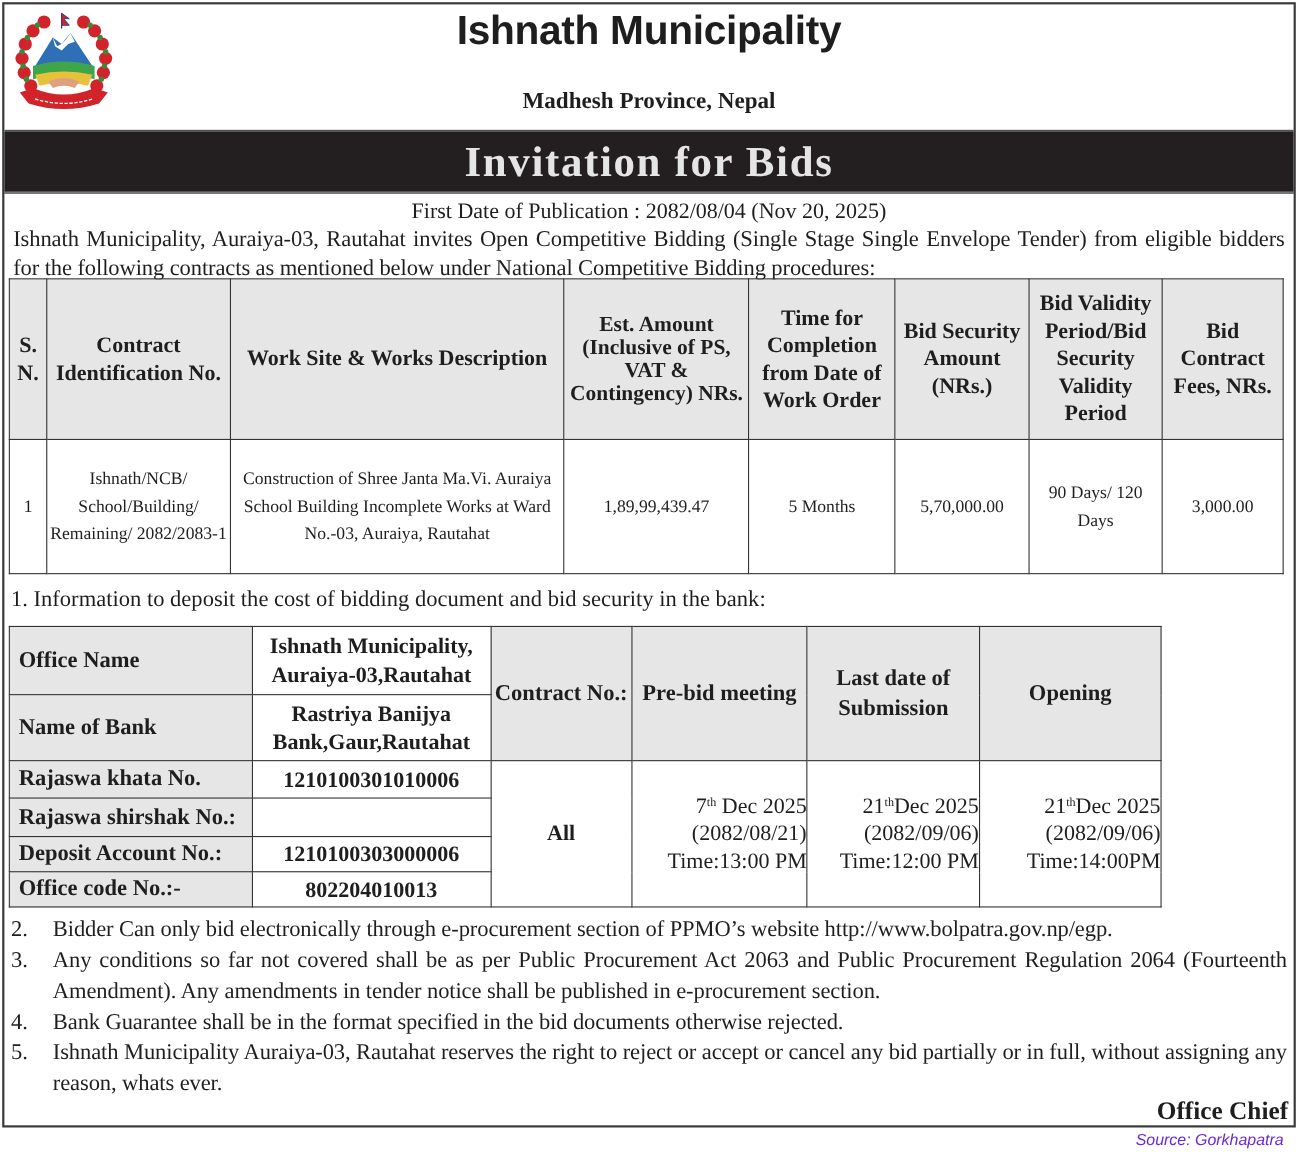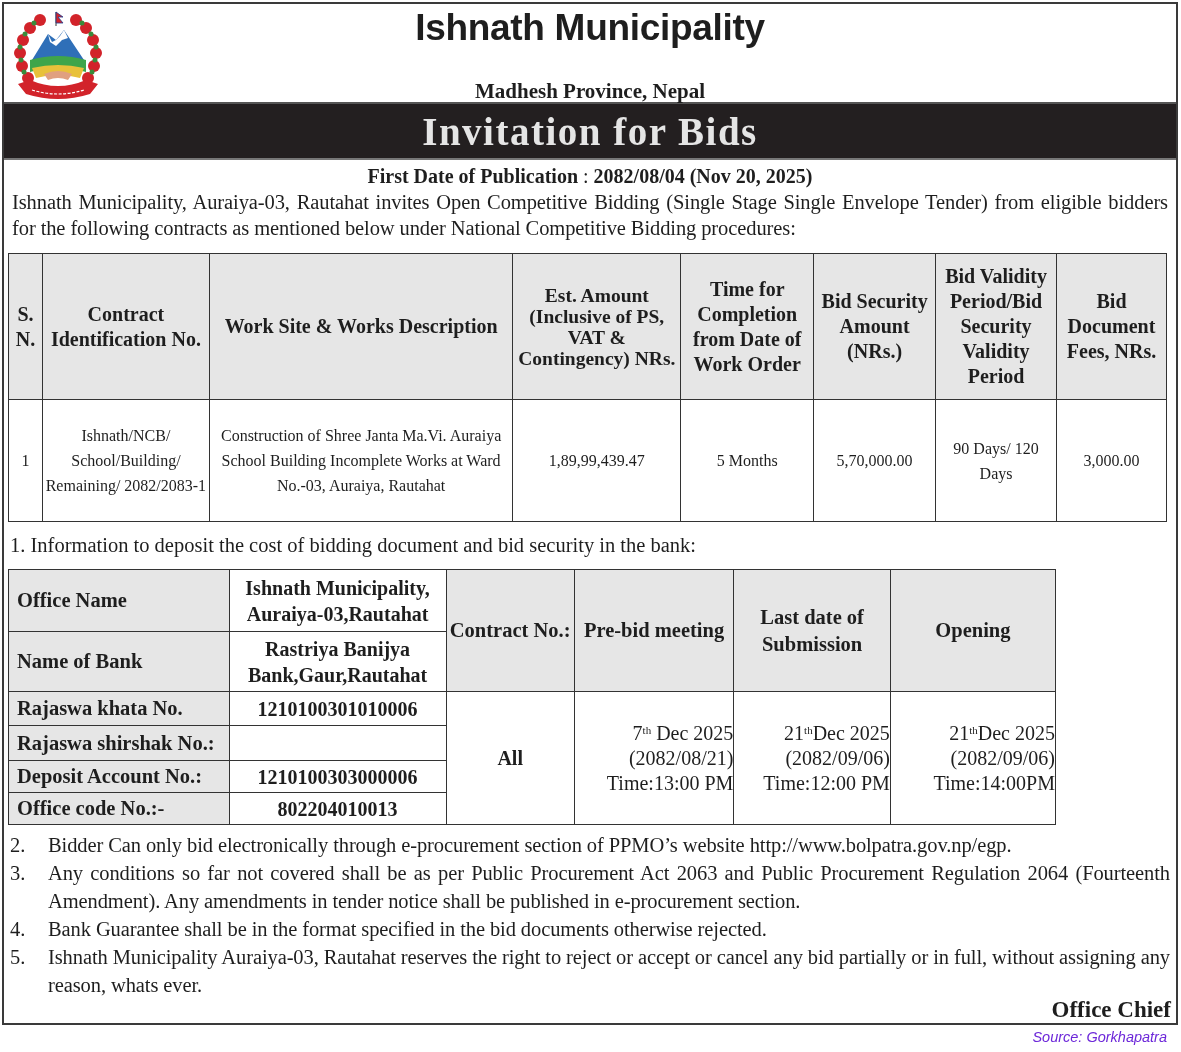--- a/index.html
+++ b/index.html
@@ -4,21 +4,21 @@
   <style>
     * { box-sizing: border-box; margin: 0; padding: 0; }
     html, body { width: 1181px; height: 1052px; background: #ffffff; overflow: hidden; }
     body { font-family: "Liberation Serif", "DejaVu Serif", serif; color: #1e1e1e; position: relative; }
 
     .notice {
       position: absolute; left: 2px; top: 2px; width: 1176px; height: 1023px;
       border: 2px solid #3a3a3a;
     }
     .header {
-      position: relative; height: 100px; border-bottom: 2px solid #555;
+      position: relative; height: 116px; border-bottom: 2px solid #555;
     }
     .logo { position: absolute; left: 6px; top: 4px; width: 96px; height: 100px; }
     .org-name {
       position: absolute; left: 0; right: 0; top: 2px; text-align: center;
       font-family: "Liberation Sans", "DejaVu Sans", sans-serif; font-weight: bold;
       font-size: 37px; letter-spacing: -0.3px; color: #1e1e1e; line-height: 44px;
     }
     .office-name {
       position: absolute; left: 0; right: 0; top: 42px; text-align: center;
       font-weight: bold; font-size: 26px; line-height: 30px;
@@ -26,21 +26,21 @@
     .province {
       position: absolute; left: 0; right: 0; top: 74px; text-align: center;
       font-weight: bold; font-size: 21px; line-height: 26px;
     }
     .title-bar {
       height: 56px; background: #231f20; color: #e5e5e5; text-align: center;
       font-weight: bold; font-size: 39px; line-height: 56px; letter-spacing: 1.5px;
       border-bottom: 2px solid #777;
     }
     .pub-date { text-align: center; font-size: 20px; line-height: 26px; margin-top: 3px; }
-    .pub-date b { font-weight: bold; margin-top: 28px; }
+    .pub-date b { font-weight: normal; margin-top: 28px; }
     .intro { font-size: 20.5px; line-height: 26px; padding: 0 8px; text-align: justify; letter-spacing: -0.1px; }
 
     table { border-collapse: collapse; }
     .t1 { position: absolute; left: 8px; top: 253px; width: 1159px; }
     .t1 th, .t1 td { border: 1.5px solid #333; text-align: center; vertical-align: middle; }
     .t1 th { background: #e6e6e6; font-weight: bold; font-size: 20px; line-height: 25px; height: 146px; }
     .t1 td { font-size: 16px; line-height: 25px; height: 122px; }
     .t1 th.est { font-size: 19.5px; line-height: 21px; }
     .t1 th.validity { line-height: 25px; }
 
@@ -141,21 +141,21 @@
   </colgroup>
   <thead>
     <tr>
       <th>S. N.</th>
       <th>Contract Identification No.</th>
       <th>Work Site &amp; Works Description</th>
       <th class="est">Est. Amount (Inclusive of PS, VAT &amp; Contingency) NRs.</th>
       <th>Time for Completion from Date of Work Order</th>
       <th>Bid Security Amount (NRs.)</th>
       <th class="validity">Bid Validity Period/Bid Security Validity Period</th>
-      <th>Bid Document Fees, NRs.</th>
+      <th>Bid Contract Fees, NRs.</th>
     </tr>
   </thead>
   <tbody>
     <tr>
       <td>1</td>
       <td>Ishnath/NCB/ School/Building/ Remaining/ 2082/2083-1</td>
       <td>Construction of Shree Janta Ma.Vi. Auraiya School Building Incomplete Works at Ward No.-03, Auraiya, Rautahat</td>
       <td>1,89,99,439.47</td>
       <td>5 Months</td>
       <td>5,70,000.00</td>

